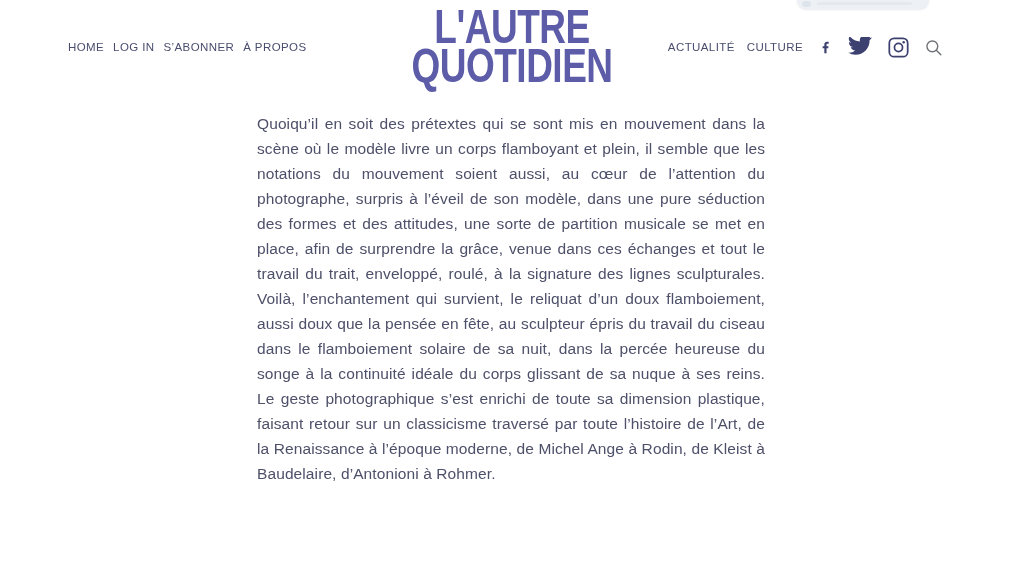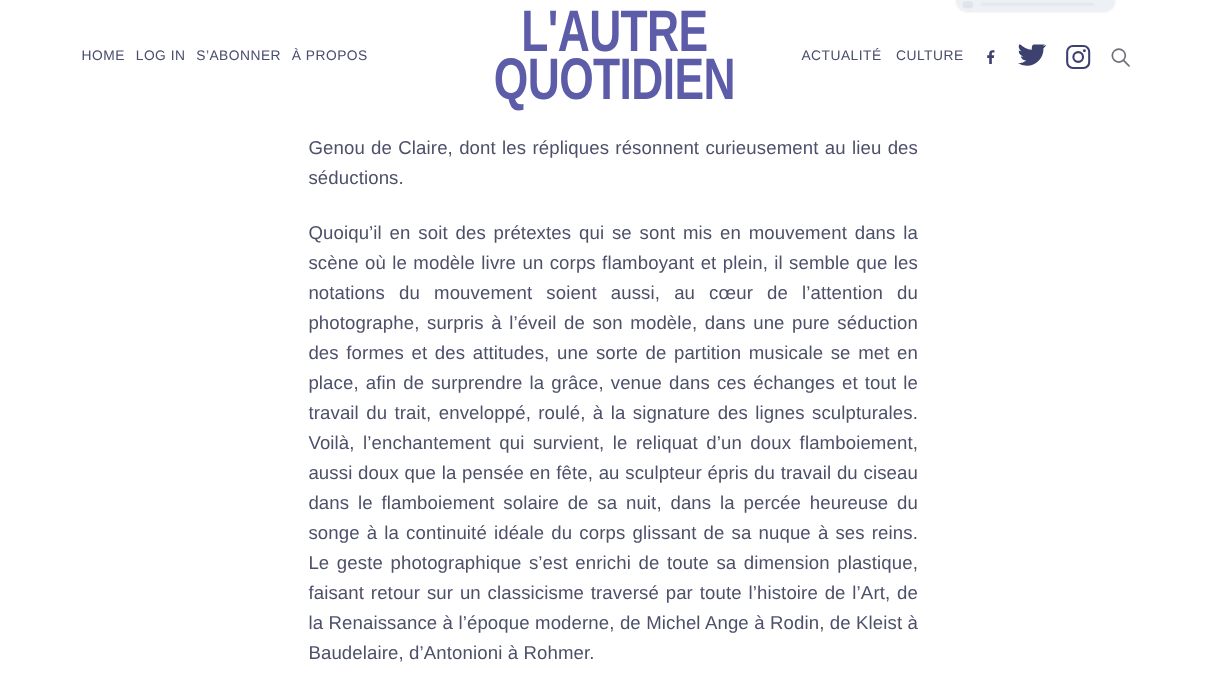--- a/index.html
+++ b/index.html
@@ -134,17 +134,16 @@
       <button class="icon-btn" aria-label="Rechercher">
         <svg width="17" height="17" viewBox="0 0 22 22">
           <circle cx="9.5" cy="9.5" r="7" fill="none" stroke="#6e7176" stroke-width="1.8"></circle>
           <line x1="14.6" y1="14.6" x2="20.5" y2="20.5" stroke="#6e7176" stroke-width="1.8" stroke-linecap="round"></line>
         </svg>
       </button>
     </div>
   </div>
 
   <article class="article">
-    <p>Genou de Claire, dont les répliques résonnent curieusement au lieu des séductions.</p>
     <p>Quoiqu’il en soit des prétextes qui se sont mis en mouvement dans la scène où le modèle livre un corps flamboyant et plein, il semble que les notations du mouvement soient aussi, au cœur de l’attention du photographe, surpris à l’éveil de son modèle, dans une pure séduction des formes et des attitudes, une sorte de partition musicale se met en place, afin de surprendre la grâce, venue dans ces échanges et tout le travail du trait, enveloppé, roulé, à la signature des lignes sculpturales. Voilà, l’enchantement qui survient, le reliquat d’un doux flamboiement, aussi doux que la pensée en fête, au sculpteur épris du travail du ciseau dans le flamboiement solaire de sa nuit, dans la percée heureuse du songe à la continuité idéale du corps glissant de sa nuque à ses reins. Le geste photographique s’est enrichi de toute sa dimension plastique, faisant retour sur un classicisme traversé par toute l’histoire de l’Art, de la Renaissance à l’époque moderne, de Michel Ange à Rodin, de Kleist à Baudelaire, d’Antonioni à Rohmer.</p>
   </article>
 
 </div>
 
 </body></html>

